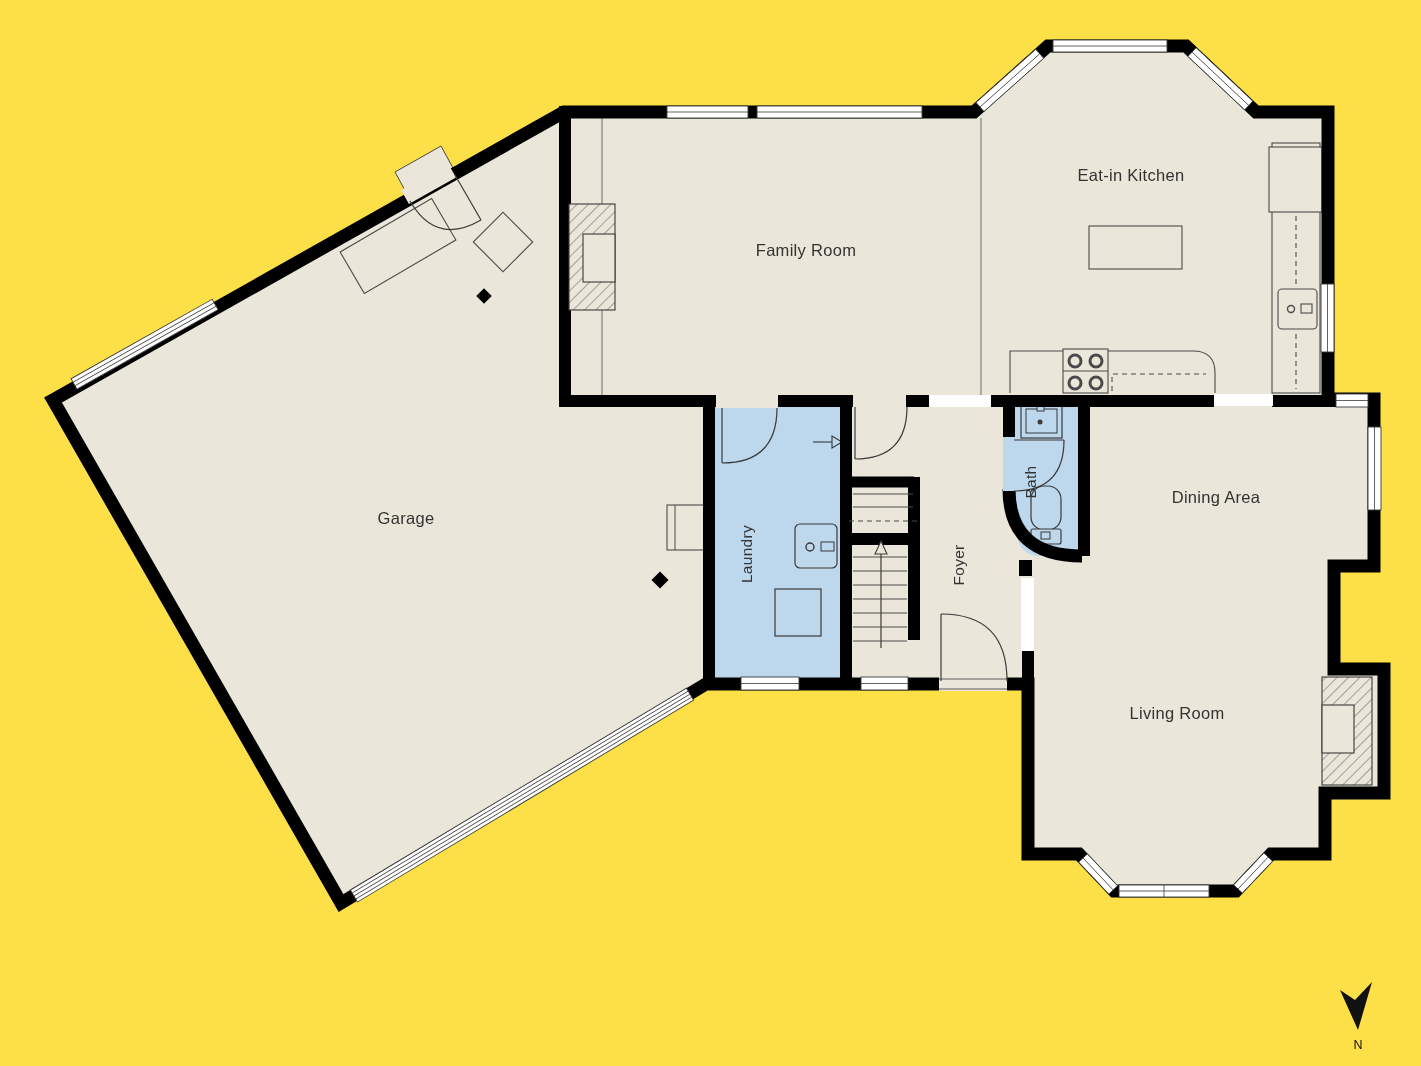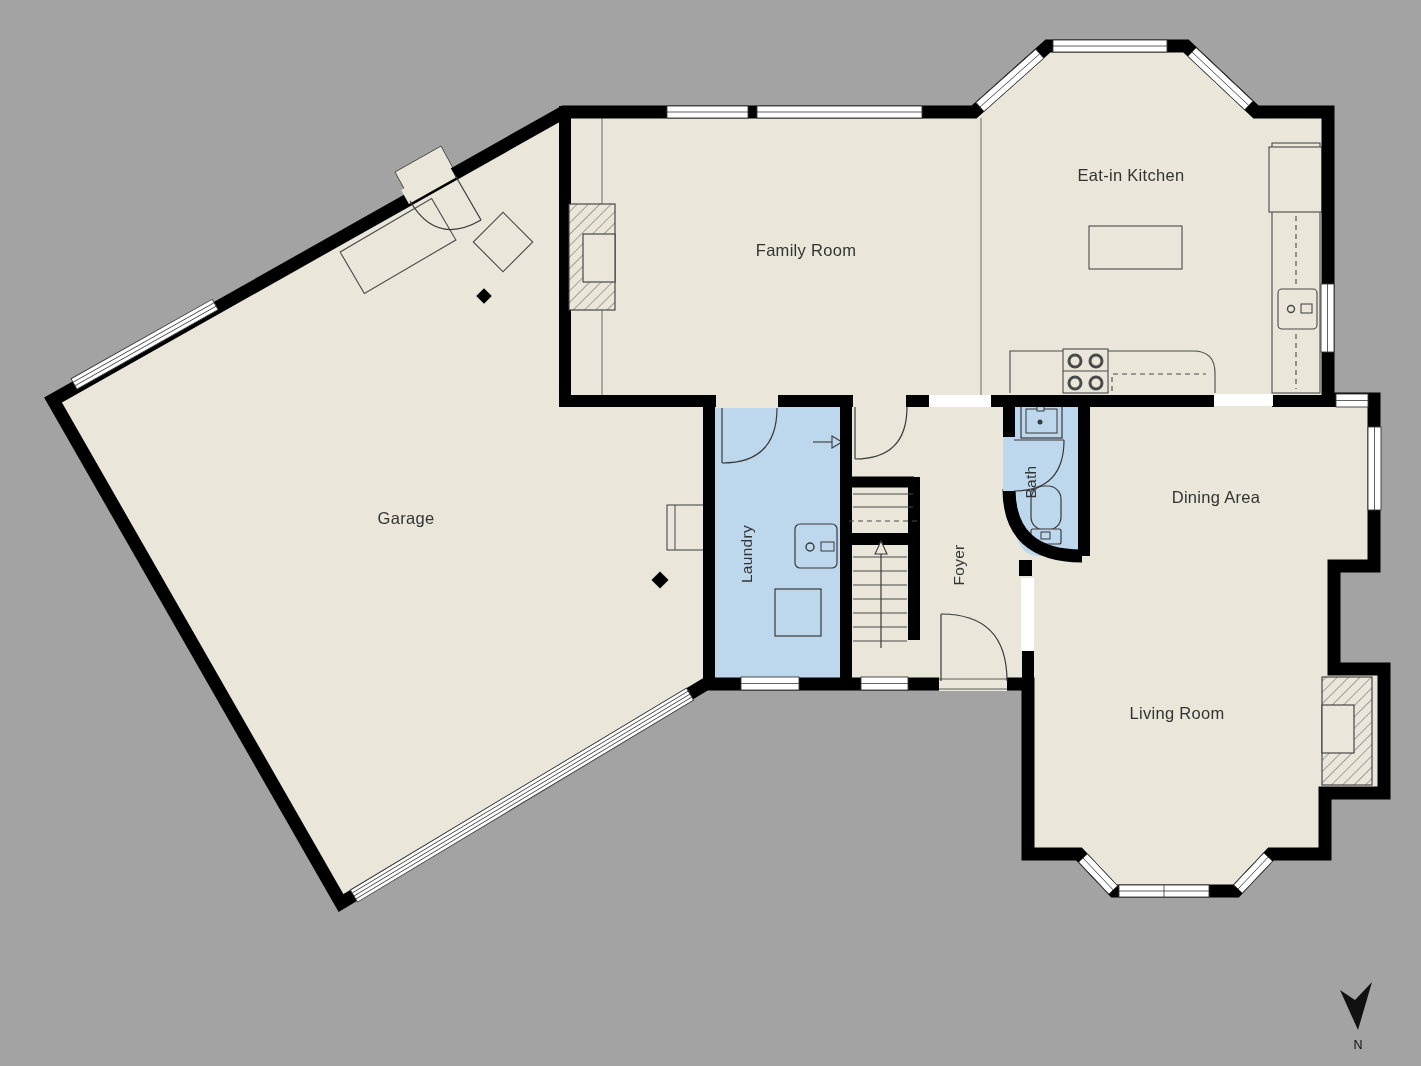--- a/index.html
+++ b/index.html
@@ -1,16 +1,16 @@
 <!DOCTYPE html>
 <html><head>
 <meta charset="utf-8">
 <style>
   html,body{margin:0;padding:0;background:#ffffff;}
-  .page{position:relative;width:1421px;height:1066px;background:#a3a3a3;overflow:hidden;
+  .page{position:relative;width:1421px;height:1066px;background:#fde047;overflow:hidden;
         font-family:"Liberation Sans", sans-serif;}
   svg{display:block}
   .room-label{font-family:"Liberation Sans", sans-serif;font-size:16.5px;letter-spacing:.3px;}
   .room-label.small{font-size:15.5px;}
   .north-label{font-family:"Liberation Sans", sans-serif;font-size:12.5px;}
   .thinline{stroke:#6b6b6b;stroke-width:1;fill:none;}
   .furn{stroke:#4a4a4a;stroke-width:1.1;fill:#EAE6D9;}
   .furnline{stroke:#4a4a4a;stroke-width:1.1;fill:none;}
   .dashed{stroke:#4a4a4a;stroke-width:1.1;fill:none;stroke-dasharray:5 4;}
   .win{fill:#ffffff;stroke:#3a3a3a;stroke-width:.9;}

